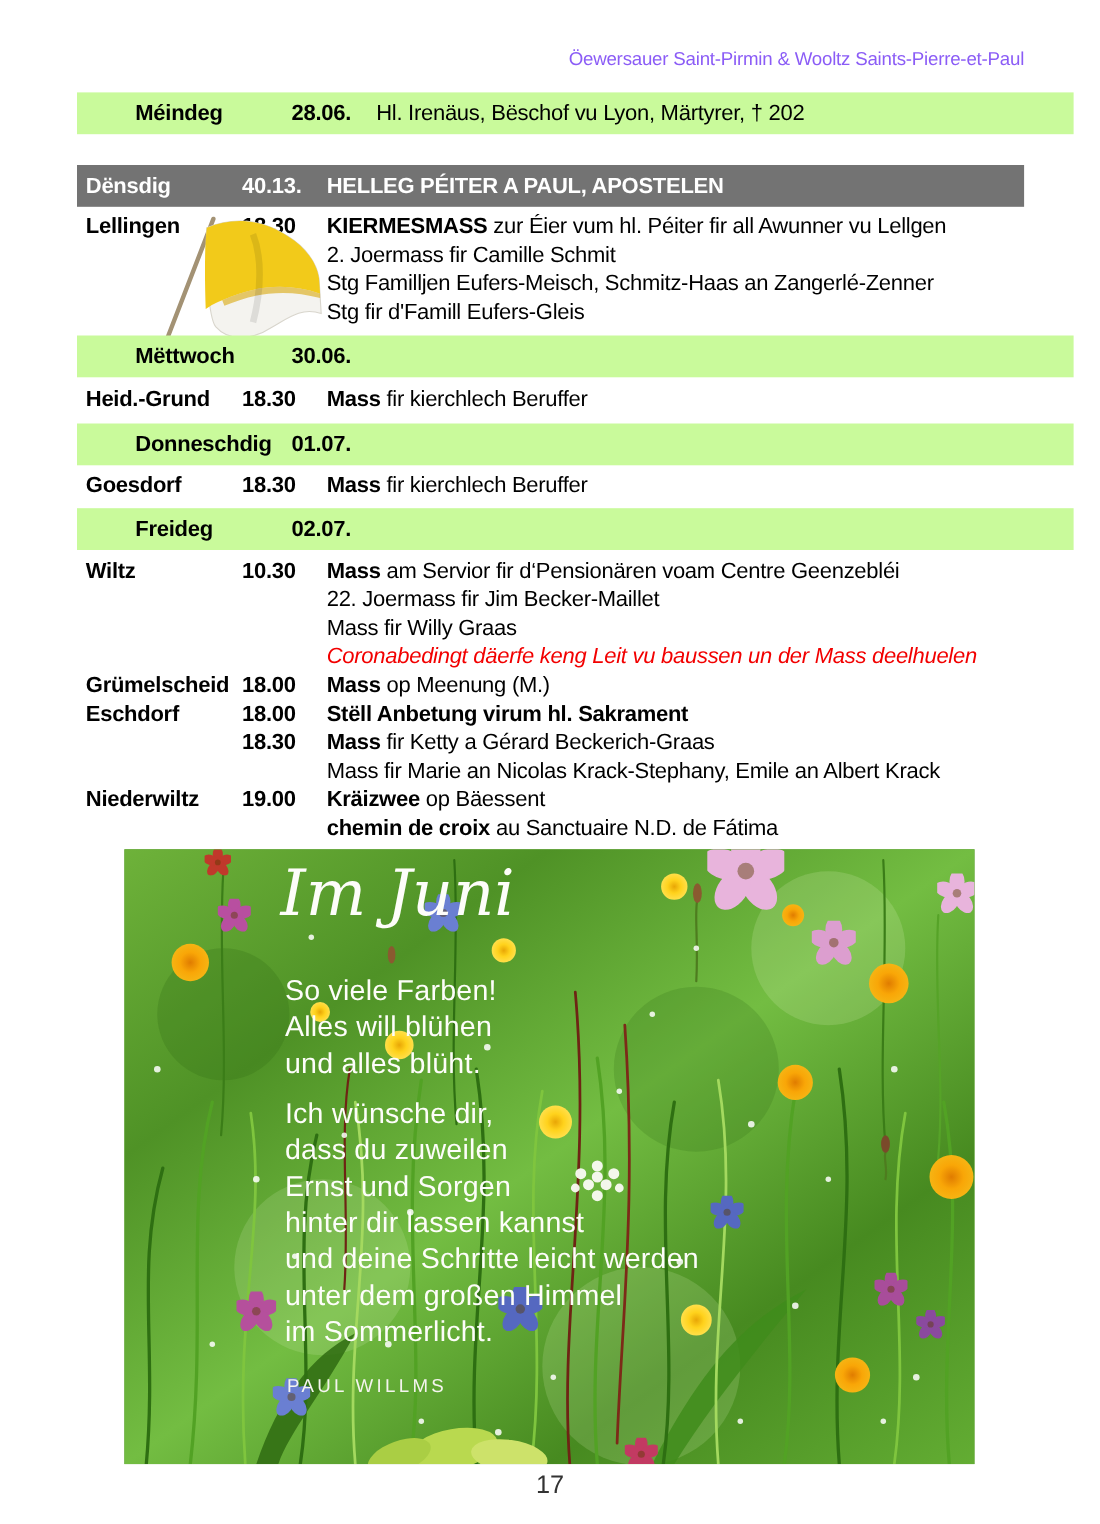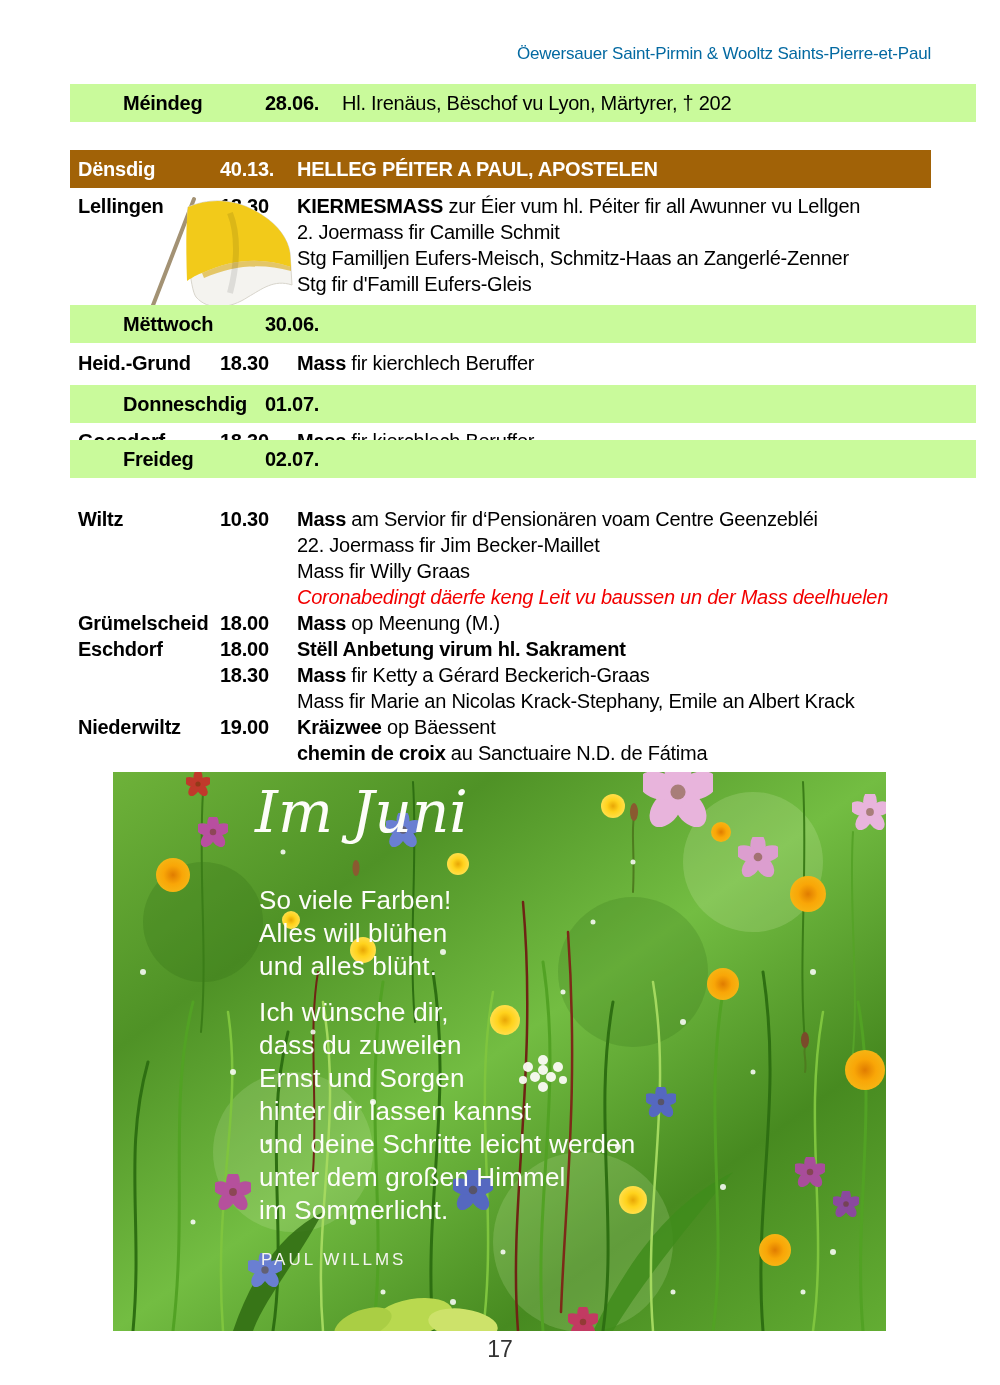--- a/index.html
+++ b/index.html
@@ -3,27 +3,27 @@
 <meta charset="utf-8">
 <style>
   html,body{margin:0;padding:0;}
   body{
     width:1000px;height:1385px;background:#ffffff;position:relative;
     font-family:"Liberation Sans", sans-serif;color:#000;
     -webkit-font-smoothing:antialiased;
   }
   .header{
     position:absolute;left:70px;top:44px;width:861px;text-align:right;
-    font-size:17px;color:#0369a1;letter-spacing:-0.2px;
+    font-size:17px;color:#8b5cf6;letter-spacing:-0.2px;
   }
   
   .row{position:absolute;left:70px;width:861px;display:flex;font-size:20px;letter-spacing:-0.25px;}
   .banner{height:38px;align-items:center;}
   .green{background:#c9fa9b;padding-left:45px;}
-  .redb{background:#a16207;color:#ffffff;}
+  .redb{background:#737373;color:#ffffff;}
   .redb .c3{font-weight:bold;}
   .c1{width:150px;padding-left:8px;box-sizing:border-box;flex:none;}
   .c2{width:77px;flex:none;}
   .c3{flex:1;min-width:0;}
   .b{font-weight:bold;}
   .block{display:block;}
   .block .line{display:flex;line-height:26px;height:26px;white-space:nowrap;}
   .covid{color:#f20000;font-style:italic;}
   
   .flagwrap{position:absolute;left:72px;top:0px;width:160px;height:122px;pointer-events:none;}
@@ -111,21 +111,21 @@
   <span class="c2 b">01.07.</span>
   <span class="c3"></span>
 </div>
 
 <div class="row" style="top:428px;line-height:26px">
   <span class="c1 b">Goesdorf</span>
   <span class="c2 b">18.30</span>
   <span class="c3"><span class="b">Mass</span><span> fir kierchlech Beruffer</span></span>
 </div>
 
-<div class="row banner green" style="top:440px">
+<div class="row banner green" style="top:462px">
   <span class="c1 b">Freideg</span>
   <span class="c2 b">02.07.</span>
   <span class="c3"></span>
 </div>
 
 <div class="row block" style="top:506px">
   <div style="width:100%">
     <div class="line">
       <span class="c1 b">Wiltz</span>
       <span class="c2 b">10.30</span>

